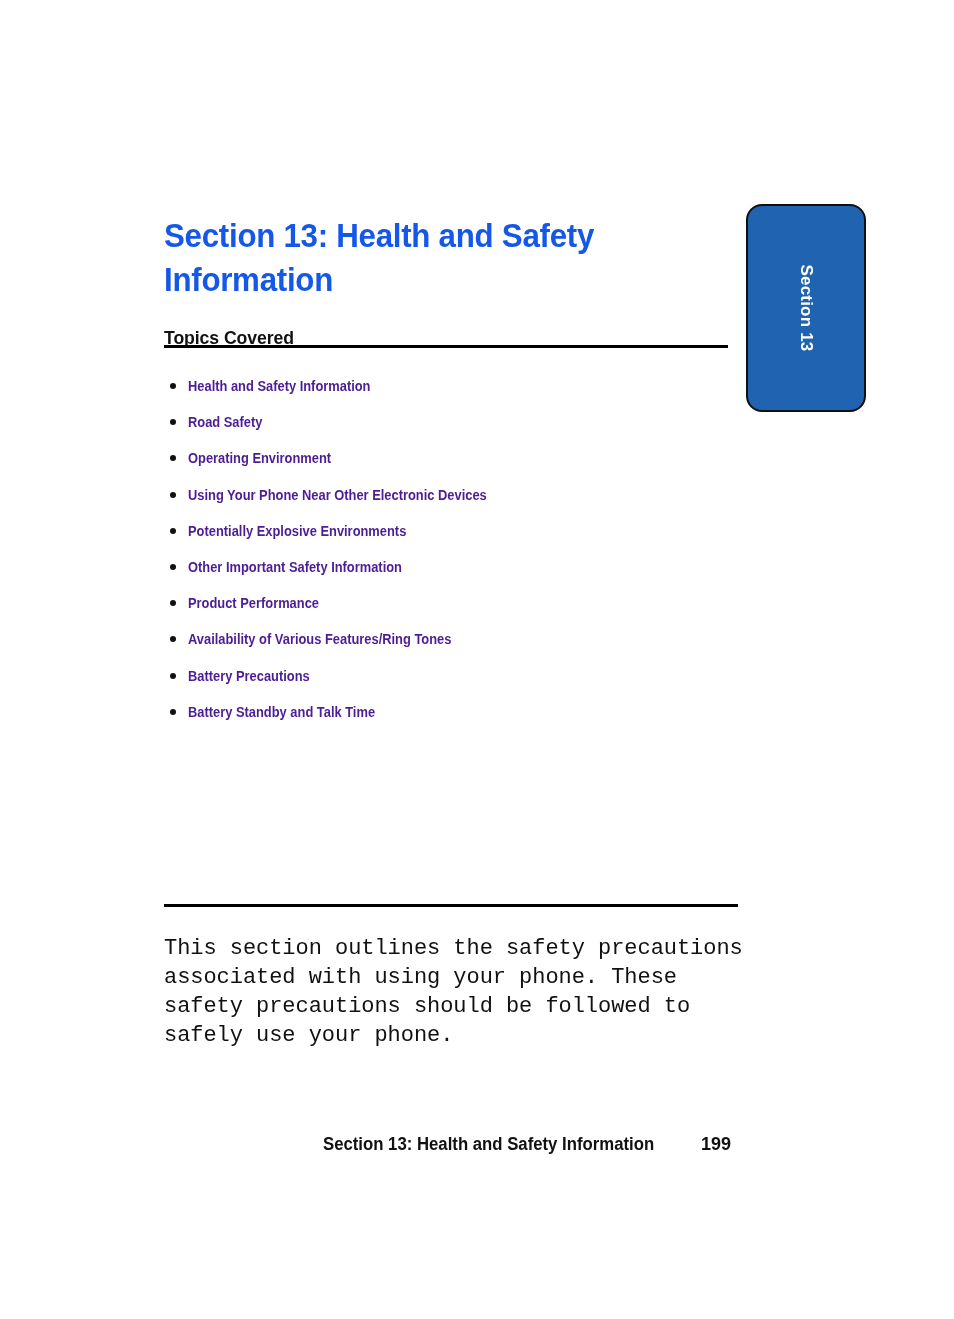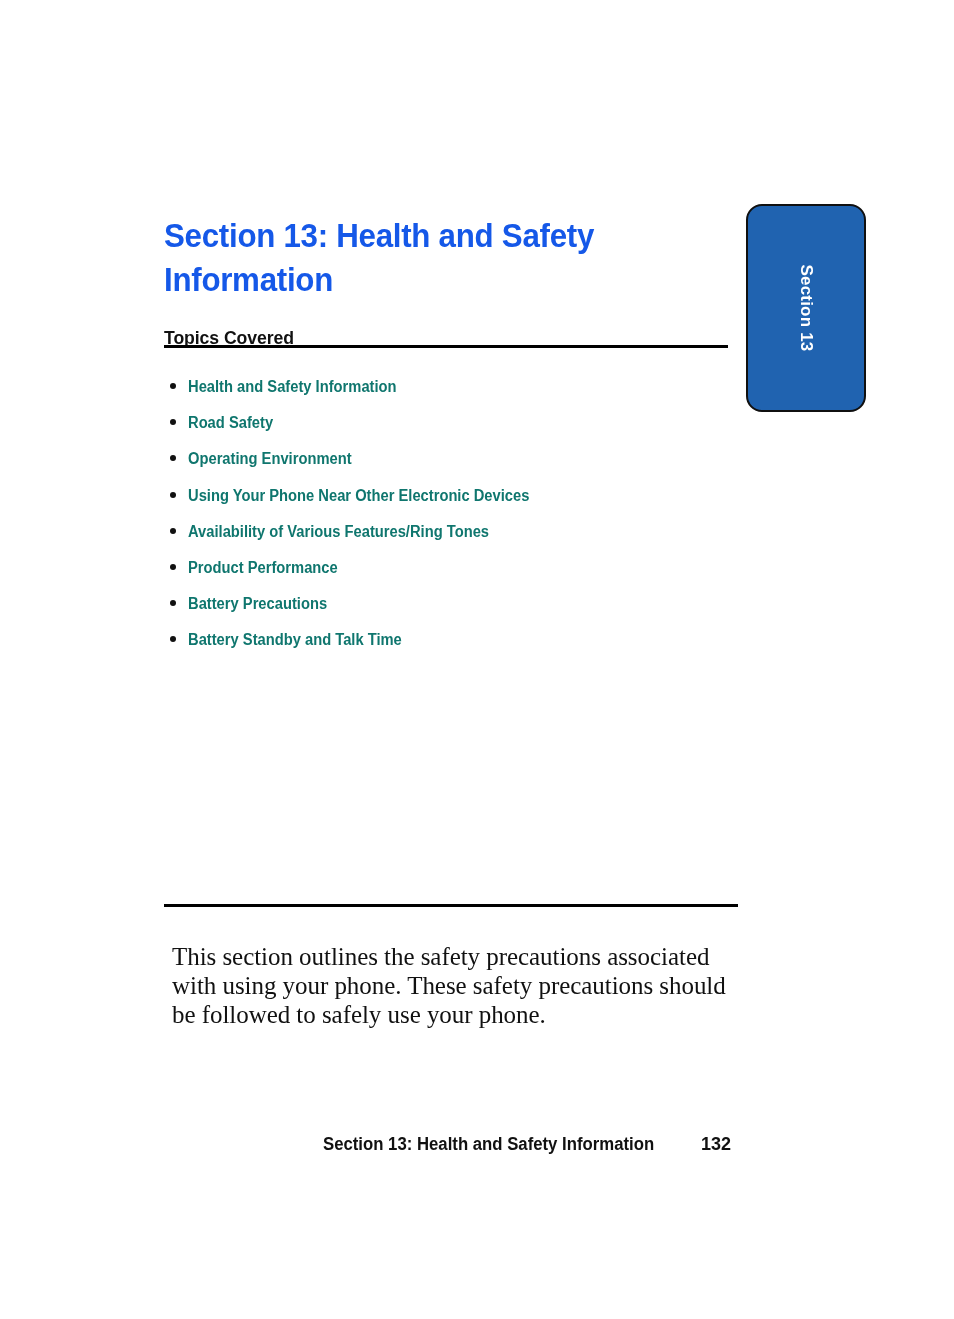--- a/index.html
+++ b/index.html
@@ -106,24 +106,24 @@
     width: 600px;
     margin: 0;
     padding: 0;
     list-style: none;
   }
 
   .topic-item {
     position: relative;
     height: 36.2px;
     padding-left: 24px;
-    color: #0f766e;
-    font-family: "Liberation Sans", sans-serif;
-    font-weight: bold;
-    font-size: 16px;
+    color: #4c1d95;
+    font-family: "Liberation Sans", sans-serif;
+    font-weight: bold;
+    font-size: 14px;
     line-height: 25px;
     white-space: nowrap;
   }
 
   .topic-bullet {
     position: absolute;
     left: 6px;
     top: 9px;
     width: 6px;
     height: 6px;
@@ -136,24 +136,24 @@
     transform: scaleX(0.92);
     transform-origin: left top;
   }
 
   
   .body-paragraph {
     position: absolute;
     left: 164px;
     top: 934px;
     width: 580px;
-    margin: 8px;
+    margin: 0;
     color: #111111;
-    font-family: Liberation Serif, serif;
-    font-size: 25px;
+    font-family: Liberation Mono, monospace;
+    font-size: 22px;
     line-height: 29px;
     letter-spacing: -0.05px;
   }
 
   
   .footer {
     position: absolute;
     left: 323px;
     top: 1134px;
     width: 420px;
@@ -204,38 +204,46 @@
     <li class="topic-item">
       <span class="topic-bullet"></span>
       <span class="topic-text">Operating Environment</span>
     </li>
     <li class="topic-item">
       <span class="topic-bullet"></span>
       <span class="topic-text">Using Your Phone Near Other Electronic Devices</span>
     </li>
     <li class="topic-item">
       <span class="topic-bullet"></span>
+      <span class="topic-text">Potentially Explosive Environments</span>
+    </li>
+    <li class="topic-item">
+      <span class="topic-bullet"></span>
+      <span class="topic-text">Other Important Safety Information</span>
+    </li>
+    <li class="topic-item">
+      <span class="topic-bullet"></span>
+      <span class="topic-text">Product Performance</span>
+    </li>
+    <li class="topic-item">
+      <span class="topic-bullet"></span>
       <span class="topic-text">Availability of Various Features/Ring Tones</span>
-    </li>
-    <li class="topic-item">
-      <span class="topic-bullet"></span>
-      <span class="topic-text">Product Performance</span>
     </li>
     <li class="topic-item">
       <span class="topic-bullet"></span>
       <span class="topic-text">Battery Precautions</span>
     </li>
     <li class="topic-item">
       <span class="topic-bullet"></span>
       <span class="topic-text">Battery Standby and Talk Time</span>
     </li>
   </ul>
 
   <div class="rule rule-bottom"></div>
 
   <p class="body-paragraph">This section outlines the safety precautions associated with using your phone. These safety precautions should be followed to safely use your phone.</p>
 
   <div class="footer">
     <span class="footer-title">Section 13: Health and Safety Information</span>
-    <span class="footer-page">132</span>
+    <span class="footer-page">199</span>
   </div>
 
 </div>
 
 </body></html>

